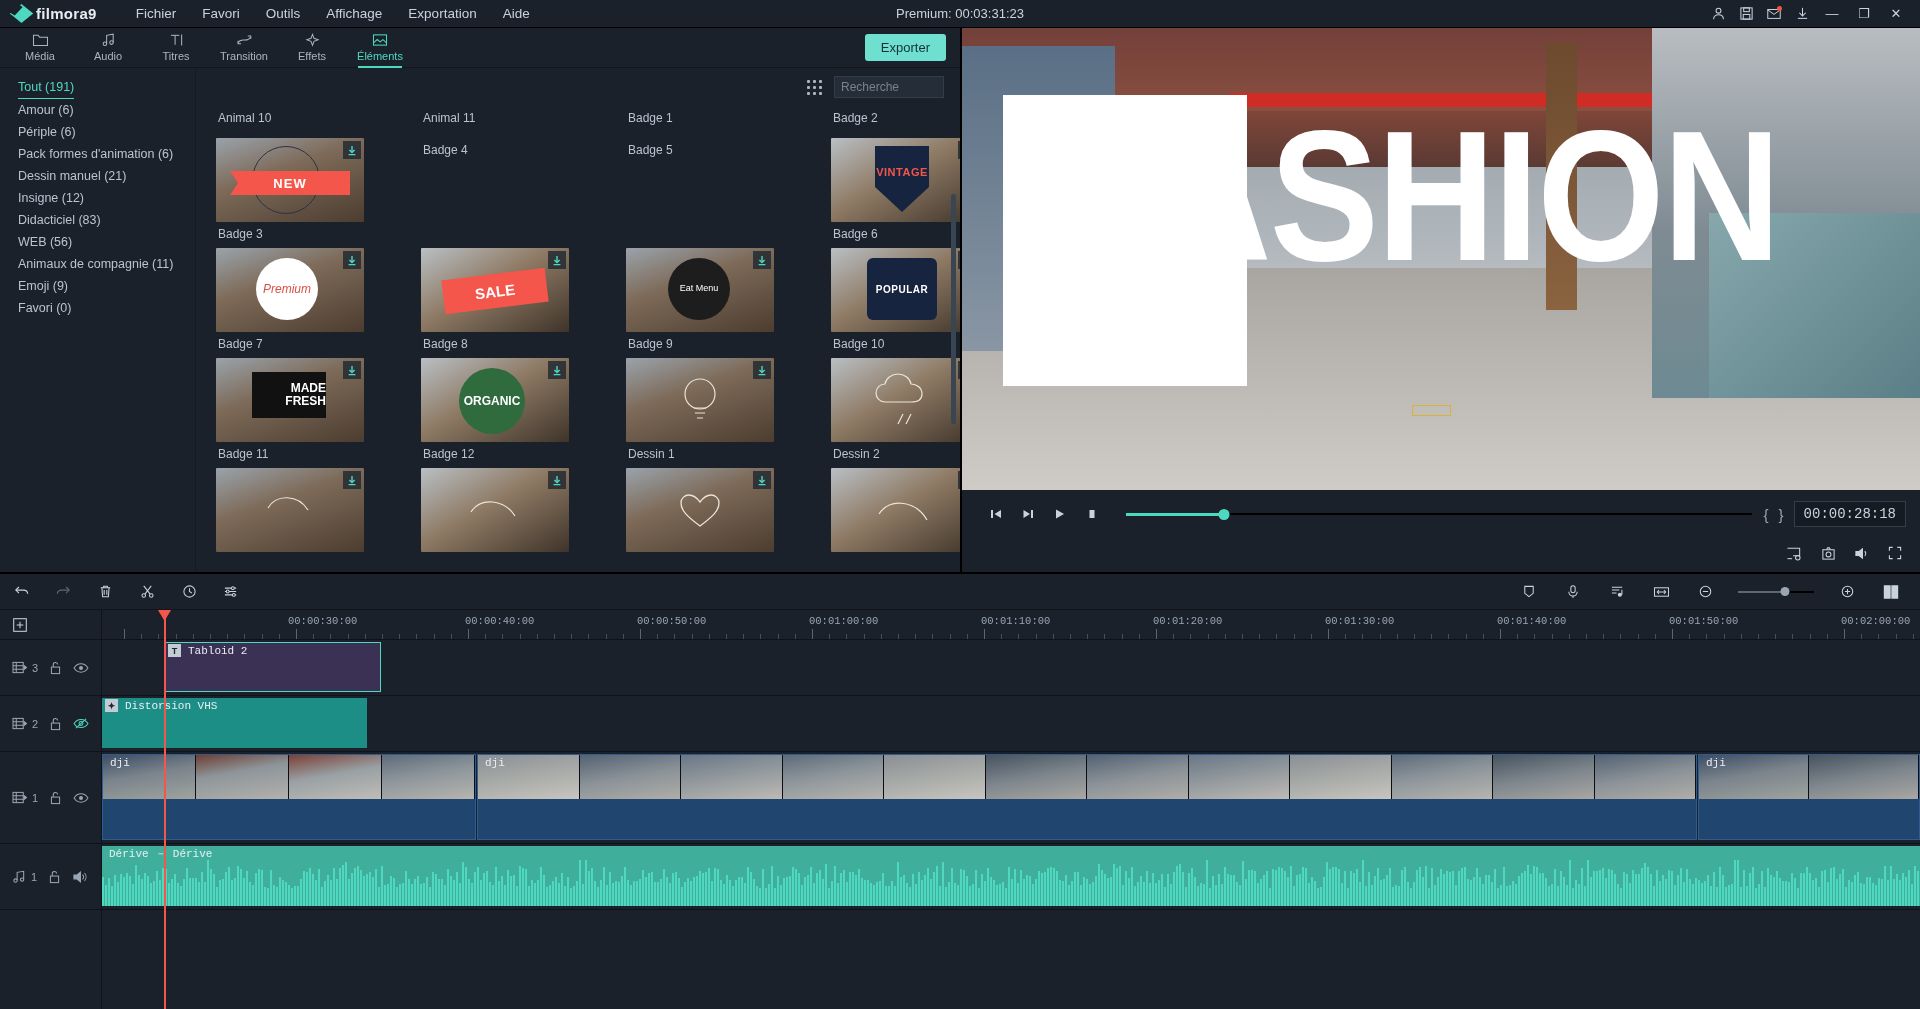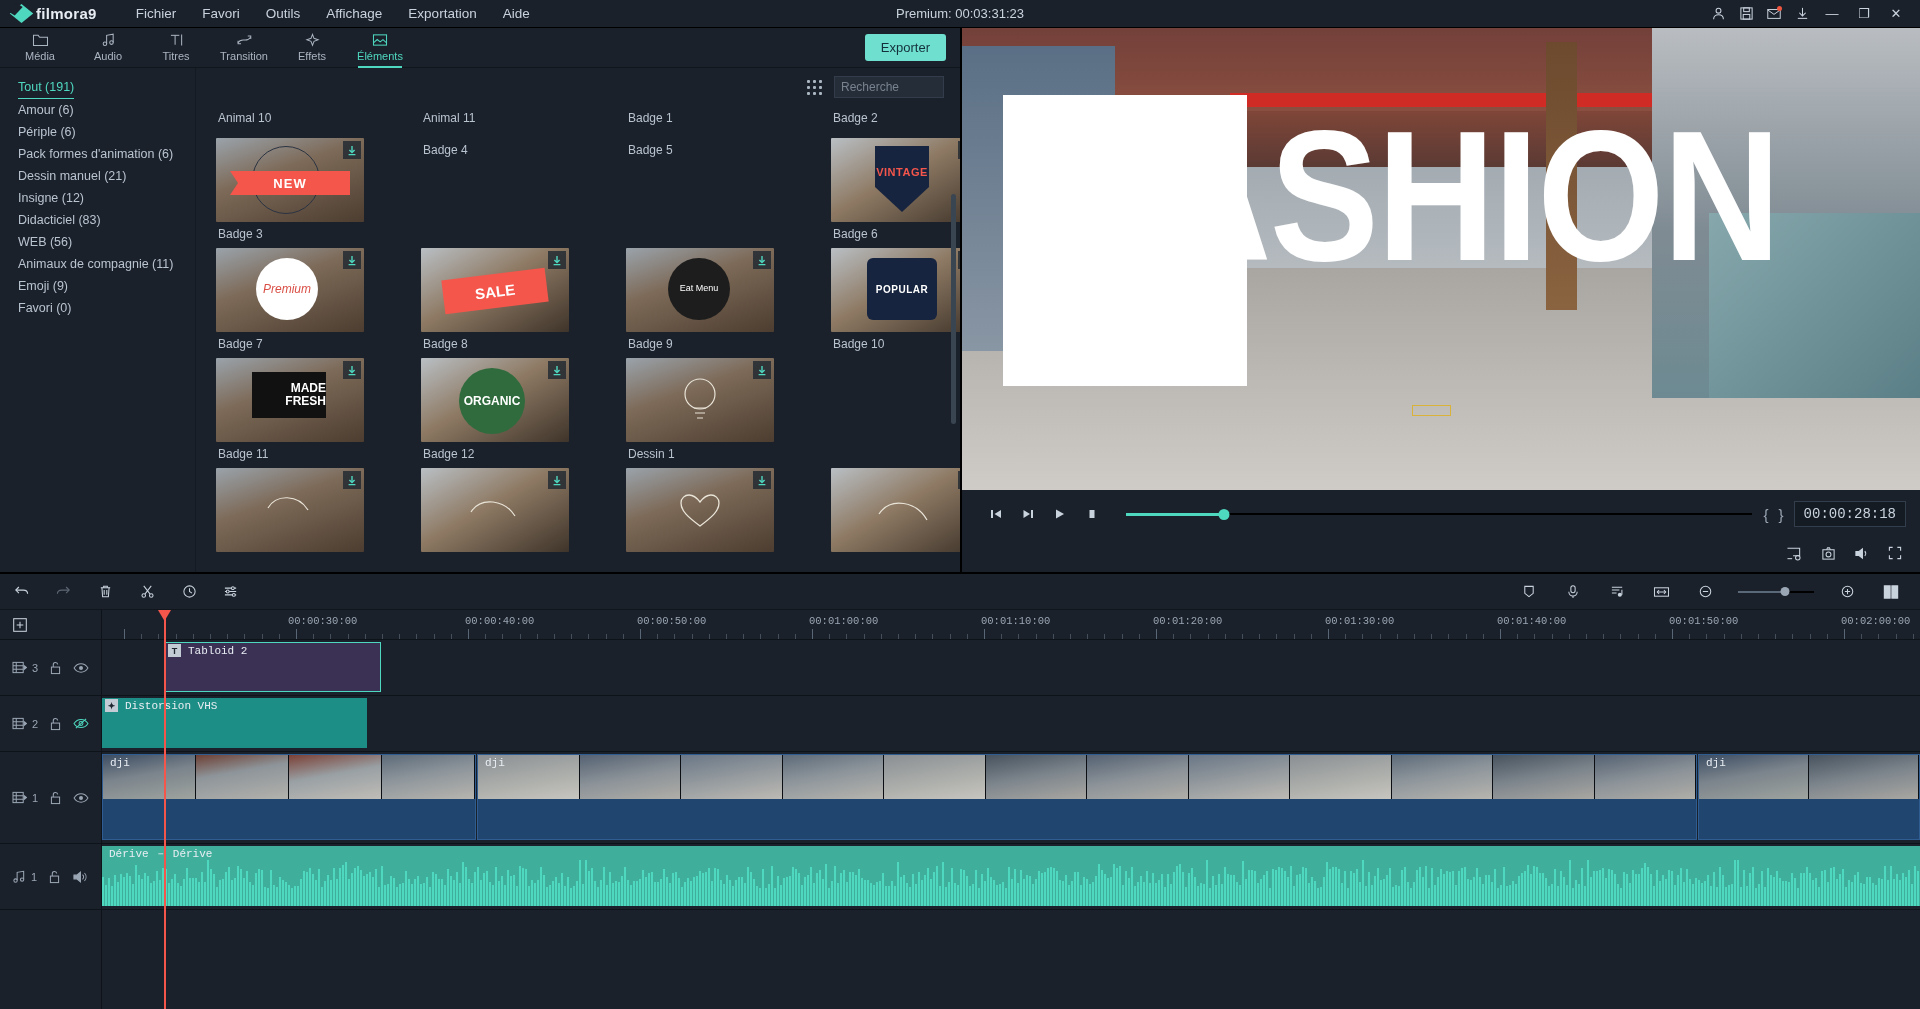--- a/index.html
+++ b/index.html
@@ -439,20 +439,30 @@
                   </svg>
                   <div class="dl">
                       <svg width="10" height="11" viewBox="0 0 10 11" fill="none" stroke="#4fd8c0" stroke-width="1.4">
                         <path d="M5 1v6"></path>
                         <path d="M2.4 5L5 7.6 7.6 5"></path>
                         <path d="M1.6 9.6h6.8"></path>
                       </svg>
                     </div>
                 </div>
                 <div class="caption">Dessin 1</div>
+              </div>
+              <div class="cell">
+                <div class="thumb bg-b">
+                  <svg class="sketch" viewBox="0 0 148 84" fill="none" stroke="#e9e4d8" stroke-width="1.2">
+                    <path d="M54 44c-5 0-9-4-9-9s4-9 9-9c1-6 7-10 13-10s12 4 13 10c6 0 11 4 11 10s-5 8-11 8z"></path>
+                    <path d="M72 56l-5 10M80 56l-5 10"></path>
+                  </svg>
+                  <div class="dl"></div>
+                </div>
+                <div class="caption">Dessin 2</div>
               </div>
             </div>
 
             <div class="grid">
               <div class="cell">
                 <div class="thumb bg-a">
                   <svg class="sketch" viewBox="0 0 148 84" fill="none" stroke="#e9e4d8" stroke-width="1.2">
                       <path d="M52 40c8-14 30-14 40 2"></path>
                     </svg>
                   <div class="dl">

